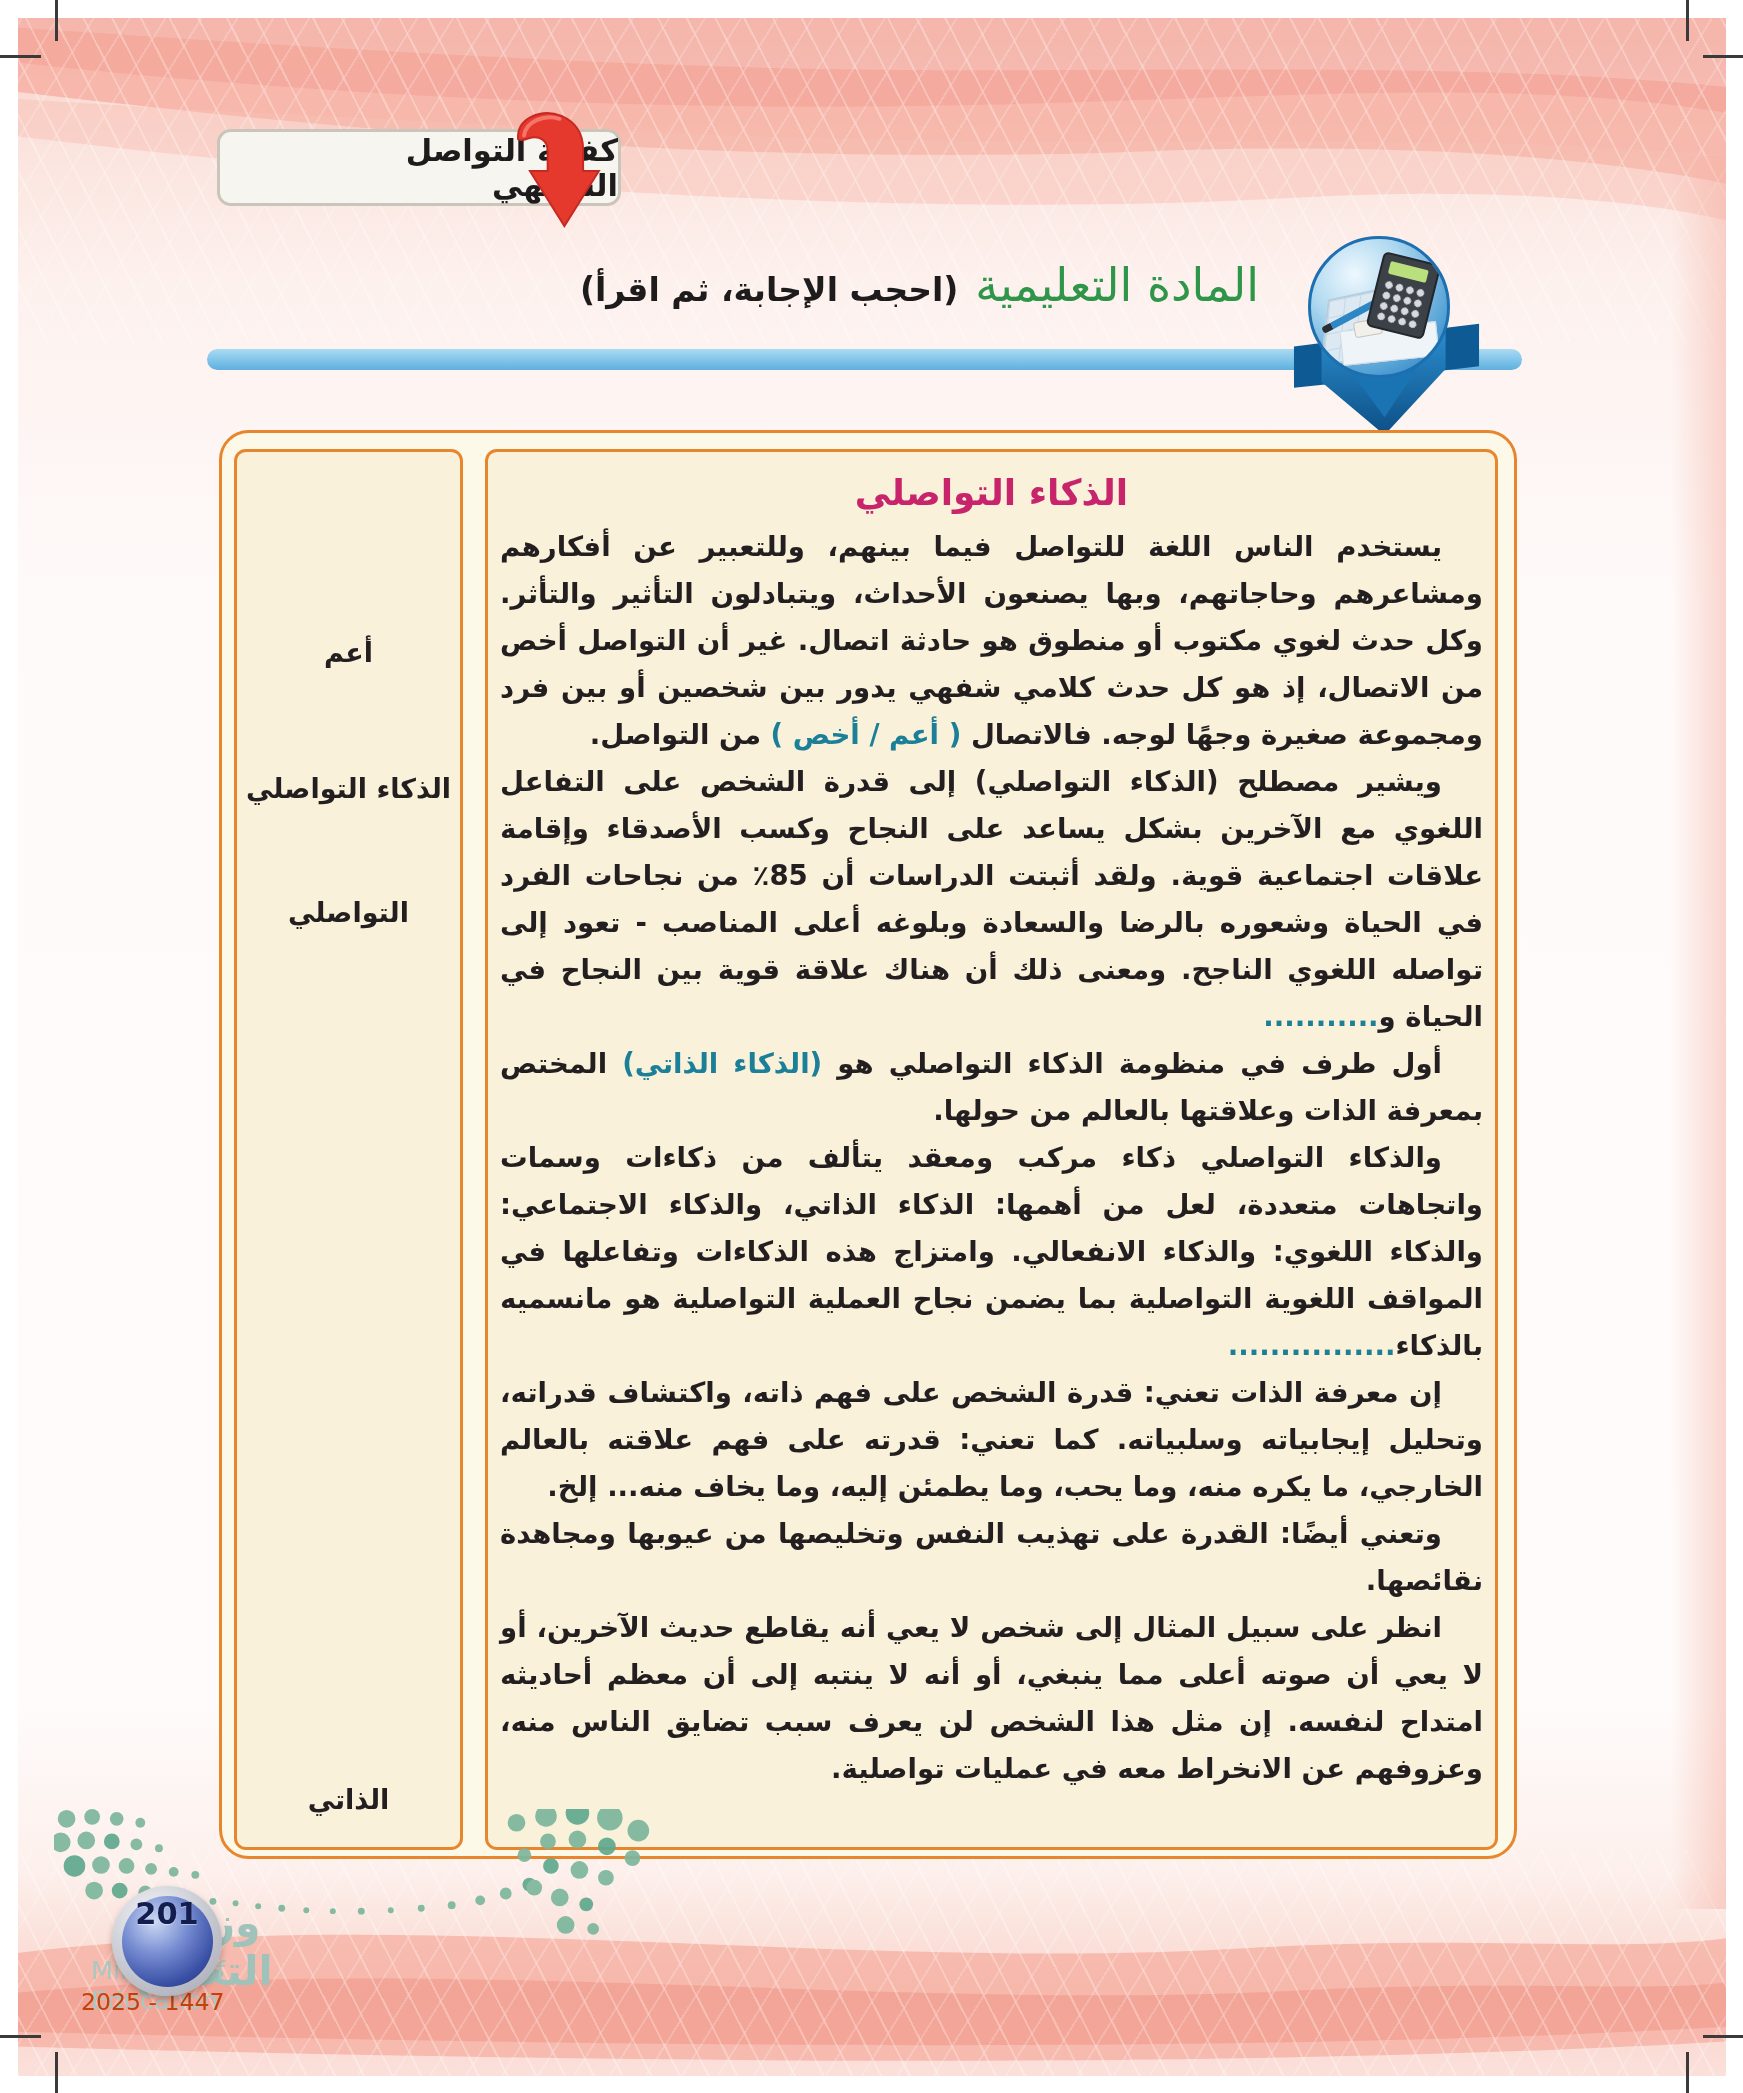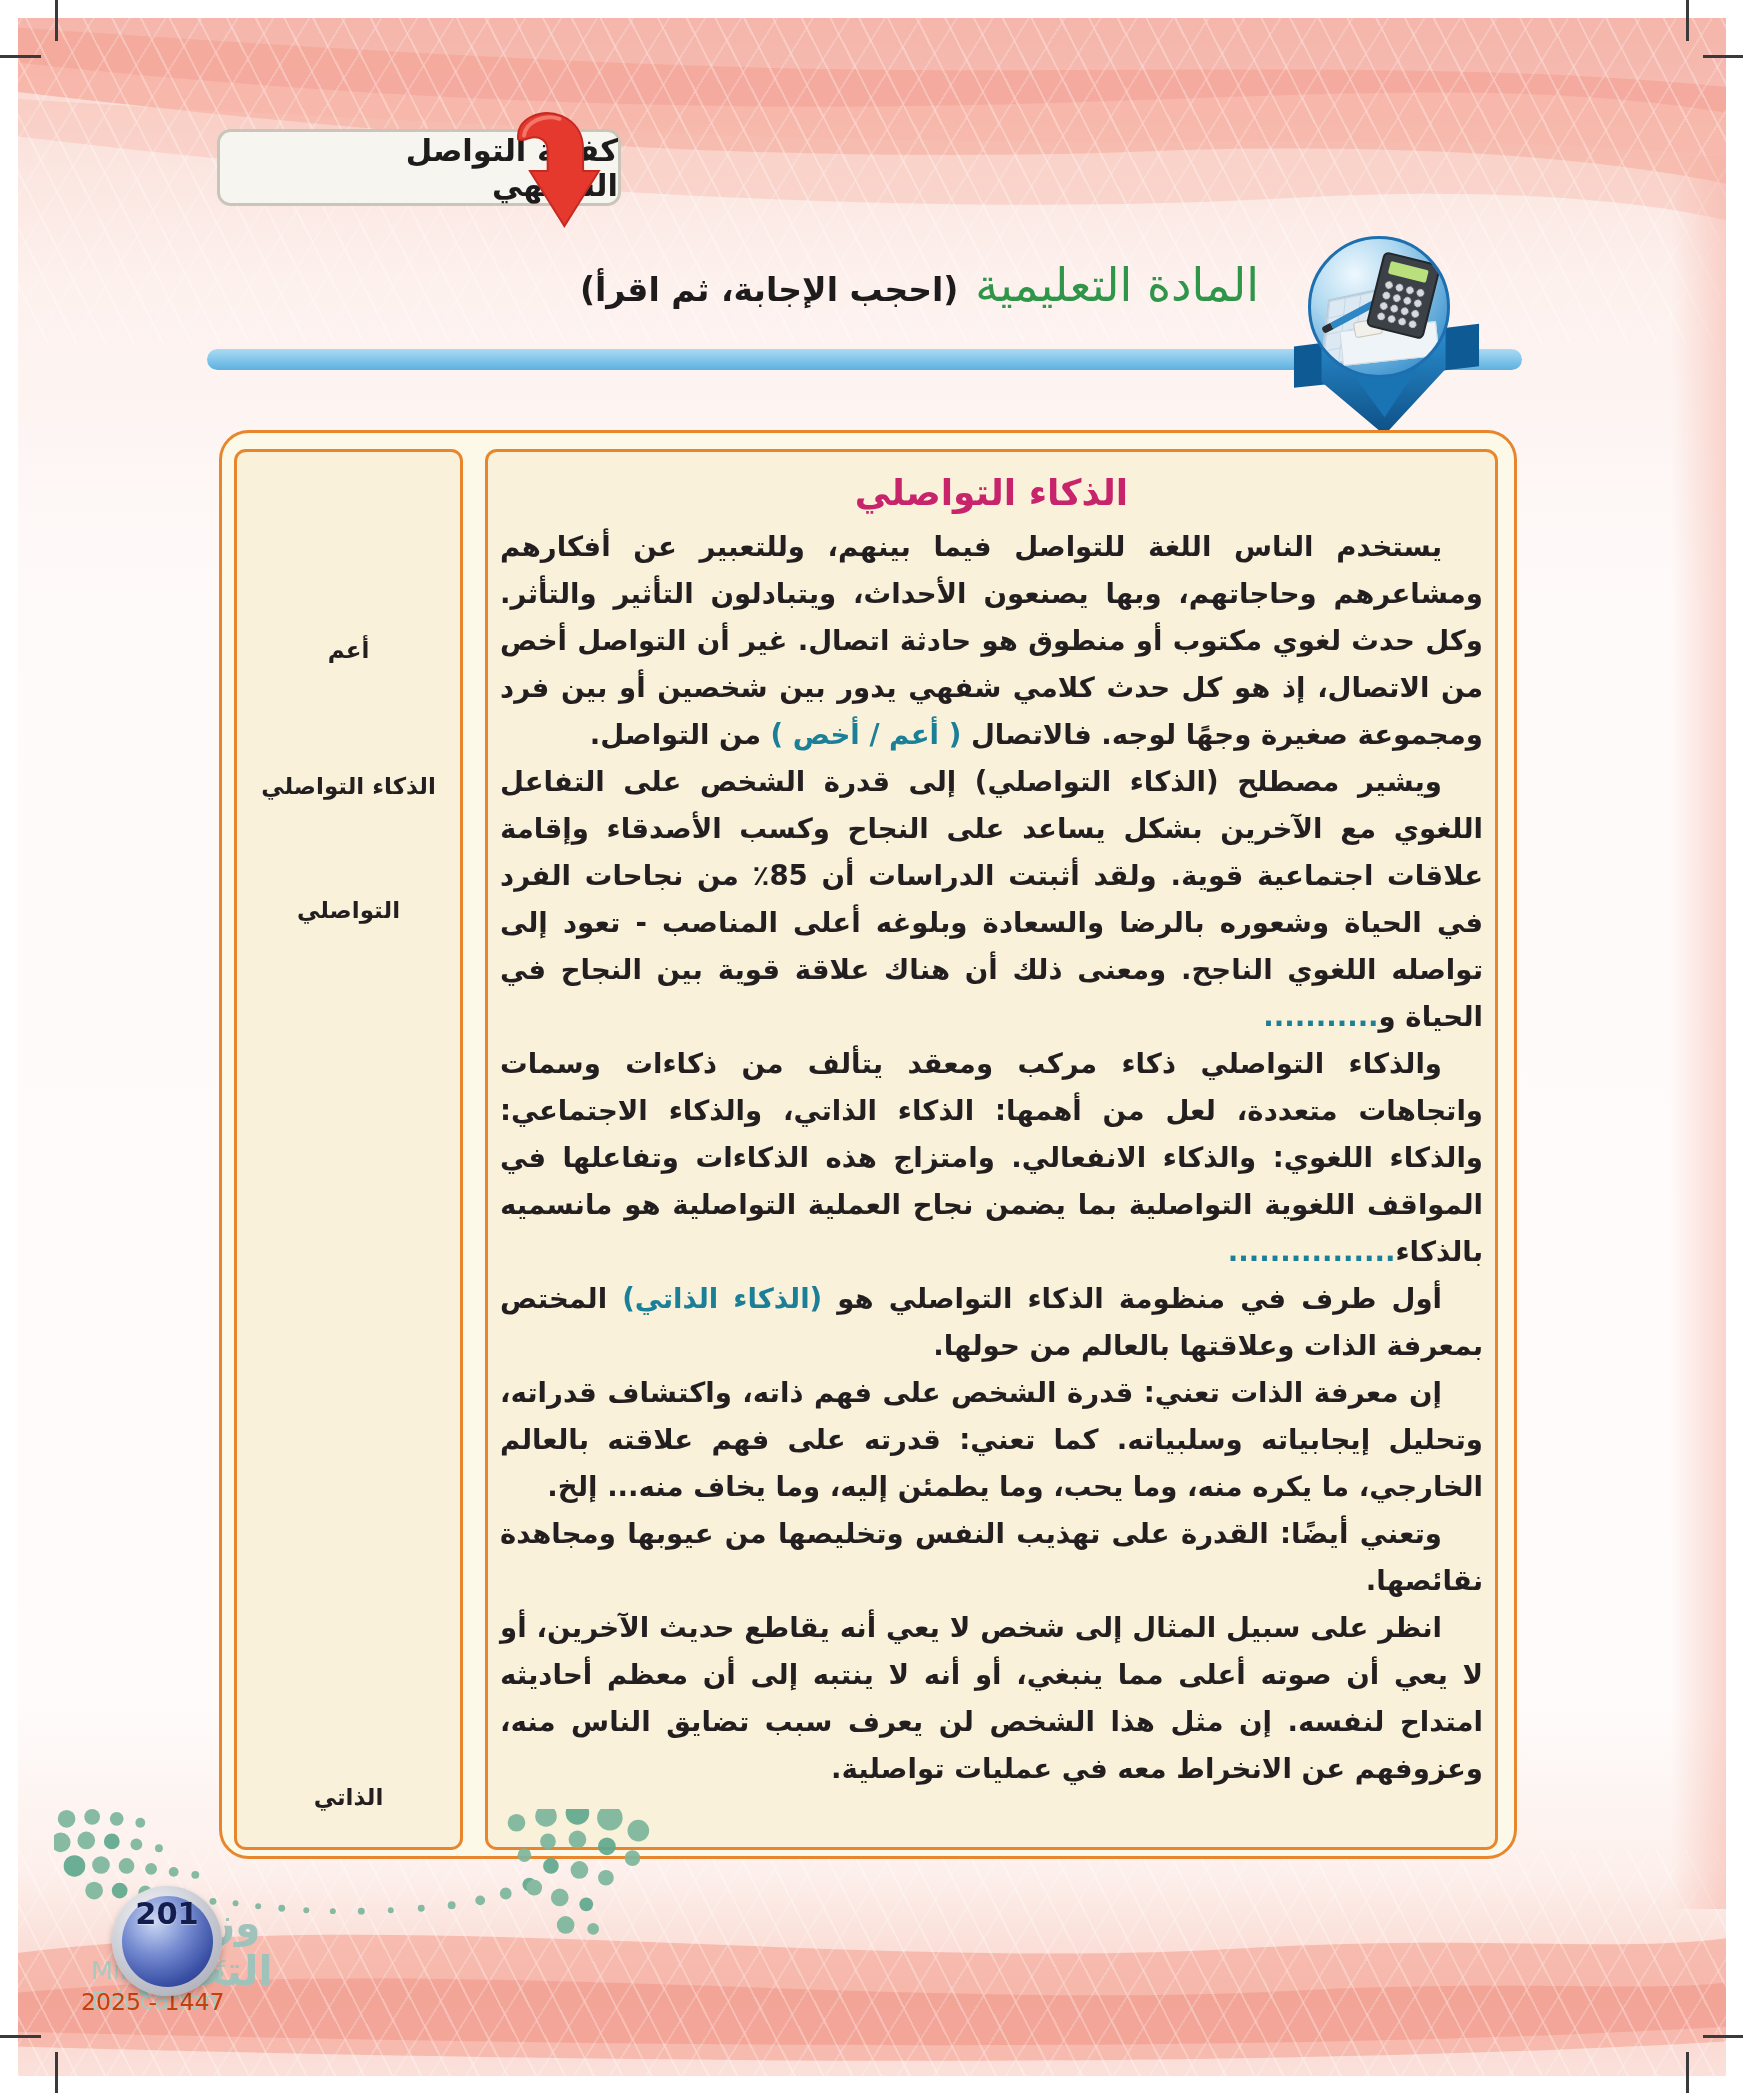--- a/index.html
+++ b/index.html
@@ -77,21 +77,21 @@
     position:absolute;left:219px;top:430px;width:1298px;height:1429px;box-sizing:border-box;
     background:var(--outer-fill-cream);border:3.9px solid var(--box-border-orange);border-radius:29.6px;
   }
   .side-box,.main-box{
     position:absolute;top:449px;box-sizing:border-box;height:1401px;
     background:var(--box-fill-cream);border:3px solid var(--box-border-orange);border-radius:11.8px;
   }
   .side-box{left:234px;width:229px;}
   .main-box{left:485px;width:1013px;overflow:hidden;}
   .side-label{
-    position:absolute;left:0;width:100%;text-align:center;font-size:23px;font-weight:bold;
+    position:absolute;left:0;width:100%;text-align:center;font-size:27px;font-weight:bold;
     color:var(--text-dark);direction:rtl;
   }
   .sb-0{top:185px;}.sb-1{top:321px;}.sb-2{top:445px;}.sb-3{top:1332px;}
   .lesson-heading{
     margin:19.7px 0 9.9px 0;text-align:center;font-size:36px;font-weight:bold;color:var(--heading-magenta);direction:rtl;
   }
   .paras{padding:0 12px;direction:rtl;}
   .para{
     margin:0;font-size:27.6px;line-height:47px;font-weight:bold;color:var(--text-dark);
     text-align:justify;text-indent:41px;
@@ -190,22 +190,22 @@
   <div class="side-label sb-1">الذكاء التواصلي</div>
   <div class="side-label sb-2">التواصلي</div>
   <div class="side-label sb-3">الذاتي</div>
 </div>
 
 <div class="main-box">
   <h1 class="lesson-heading">الذكاء التواصلي</h1>
   <div class="paras" id="paragraphs">
       <p class="para"><span>يستخدم الناس اللغة للتواصل فيما بينهم، وللتعبير عن أفكارهم ومشاعرهم وحاجاتهم، وبها يصنعون الأحداث، ويتبادلون التأثير والتأثر. وكل حدث لغوي مكتوب أو منطوق هو حادثة اتصال. غير أن التواصل أخص من الاتصال، إذ هو كل حدث كلامي شفهي يدور بين شخصين أو بين فرد ومجموعة صغيرة وجهًا لوجه. فالاتصال </span><span class="accent">( أعم / أخص )</span><span> من التواصل.</span></p>
       <p class="para"><span>ويشير مصطلح (الذكاء التواصلي) إلى قدرة الشخص على التفاعل اللغوي مع الآخرين بشكل يساعد على النجاح وكسب الأصدقاء وإقامة علاقات اجتماعية قوية. ولقد أثبتت الدراسات أن 85٪ من نجاحات الفرد في الحياة وشعوره بالرضا والسعادة وبلوغه أعلى المناصب - تعود إلى تواصله اللغوي الناجح. ومعنى ذلك أن هناك علاقة قوية بين النجاح في الحياة و</span><span class="accent">...........</span></p>
+      <p class="para"><span>أول طرف في منظومة الذكاء التواصلي هو </span><span class="accent">(الذكاء الذاتي)</span><span> المختص بمعرفة الذات وعلاقتها بالعالم من حولها.</span></p>
       <p class="para"><span>والذكاء التواصلي ذكاء مركب ومعقد يتألف من ذكاءات وسمات واتجاهات متعددة، لعل من أهمها: الذكاء الذاتي، والذكاء الاجتماعي: والذكاء اللغوي: والذكاء الانفعالي. وامتزاج هذه الذكاءات  وتفاعلها في المواقف اللغوية التواصلية بما يضمن نجاح العملية التواصلية هو مانسميه بالذكاء</span><span class="accent">................</span></p>
-      <p class="para"><span>أول طرف في منظومة الذكاء التواصلي هو </span><span class="accent">(الذكاء الذاتي)</span><span> المختص بمعرفة الذات وعلاقتها بالعالم من حولها.</span></p>
       <p class="para"><span>إن معرفة الذات تعني: قدرة الشخص على فهم ذاته، واكتشاف قدراته، وتحليل إيجابياته وسلبياته. كما تعني: قدرته على فهم علاقته بالعالم الخارجي، ما يكره منه، وما يحب، وما يطمئن إليه، وما يخاف منه... إلخ.</span></p>
       <p class="para"><span>وتعني أيضًا: القدرة على تهذيب النفس وتخليصها من عيوبها ومجاهدة نقائصها.</span></p>
       <p class="para"><span>انظر على سبيل المثال إلى شخص لا يعي أنه يقاطع حديث الآخرين، أو لا يعي أن صوته أعلى مما ينبغي، أو أنه لا ينتبه إلى أن معظم أحاديثه امتداح لنفسه. إن مثل هذا الشخص لن يعرف سبب تضايق الناس منه، وعزوفهم عن الانخراط معه في عمليات تواصلية.</span></p>
     </div>
 </div>
 
 <div class="wm-ar">وزارة التعليم</div>
 <div class="wm-en">Ministry of Education</div>
 <div class="wm-year">2025 - 1447</div>
 

